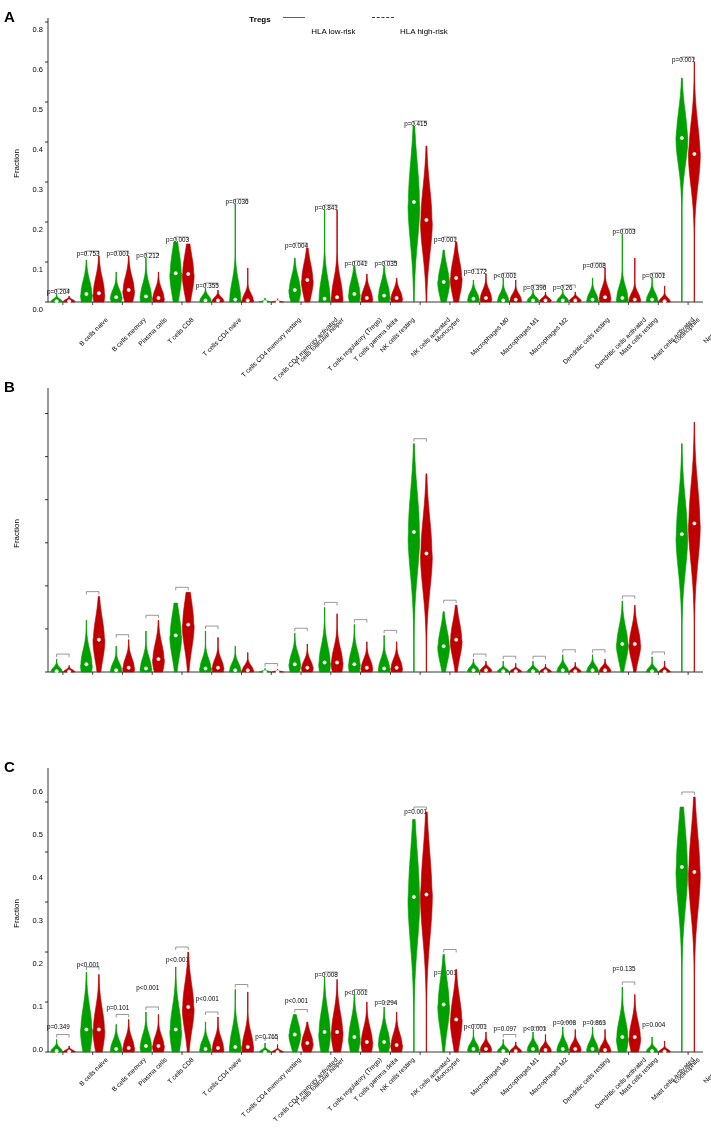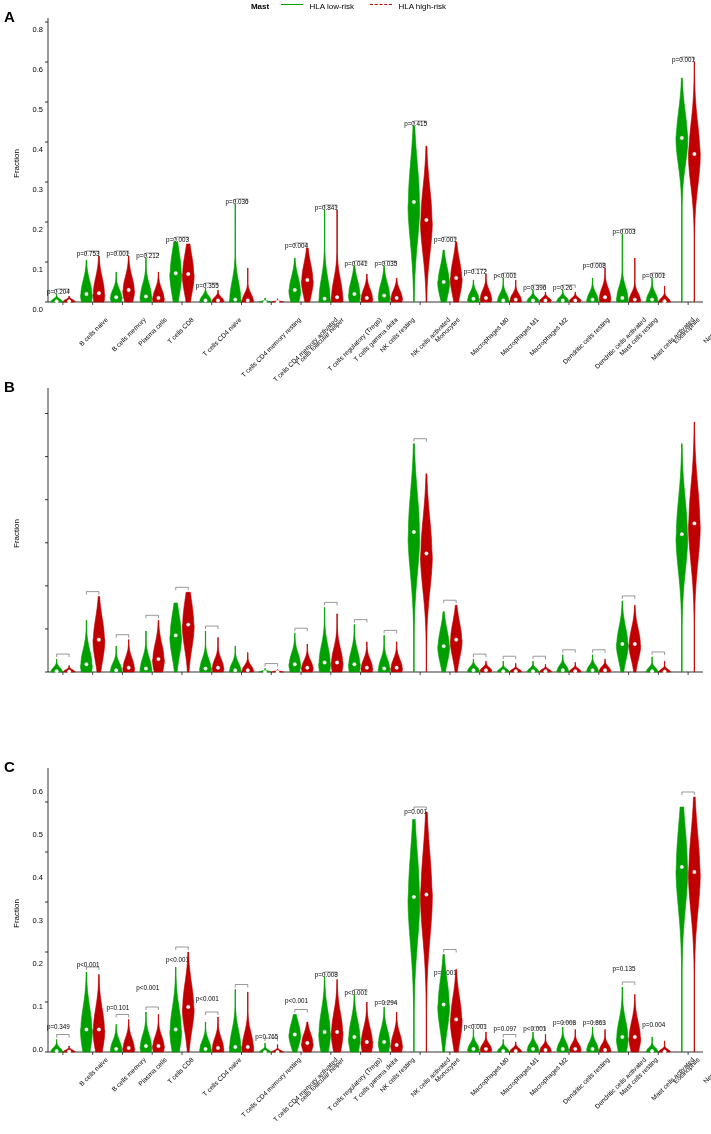--- a/index.html
+++ b/index.html
@@ -8,36 +8,36 @@
 
   .panel{position:absolute;left:0;width:711px;}
   .panel-letter{position:absolute;font-size:15px;font-weight:bold;font-family:"Liberation Sans",sans-serif;}
 
   .legend{position:absolute;top:0px;left:0;width:711px;height:14px;text-align:center;font-size:8px;}
   .legend span{display:inline-block;vertical-align:middle;}
   .legend-title{font-weight:bold;margin-right:10px;}
   .legend-key{display:inline-block;width:22px;height:0;border-top:1.5px solid #000;vertical-align:middle;margin-right:4px;position:relative;top:-2px;}
   .legend-key.low{border-top:1.5px solid #00a000;}
   .legend-key.high{border-top:1.5px dashed #c00000;}
-  .legend-lbl{margin-right:14px;}
+  .legend-lbl{margin-right:14px;margin-top:25px;}
 
   .plotwrap{position:absolute;}
   .axis-y-label{position:absolute;font-size:8px;transform:rotate(-90deg);transform-origin:left top;white-space:nowrap;}
   .ytick{position:absolute;font-size:7.5px;text-align:right;width:22px;}
   .pval{position:absolute;font-size:6.3px;white-space:nowrap;}
   .xlab{position:absolute;font-size:6.6px;white-space:nowrap;transform:rotate(-45deg);transform-origin:right top;text-align:right;}
   svg{display:block;}
 </style>
 </head>
 <body>
 
 <div class="page">
 
   <div class="legend" style="top:2px;">
-    <span class="legend-title">Mast</span>
+    <span class="legend-title">Tregs</span>
     <span class="legend-key low"></span>
     <span class="legend-lbl">HLA low-risk</span>
     <span class="legend-key high"></span>
     <span class="legend-lbl">HLA high-risk</span>
   </div>
 
   <div class="panel" style="top:8px;height:360px;">
     <div class="panel-letter" style="left:4px;top:0px;">A</div>
     <div class="axis-y-label" style="left:12px;top:170px;">Fraction</div>
     <div class="plotwrap" id="plot-A" style="left:0;top:0;">

